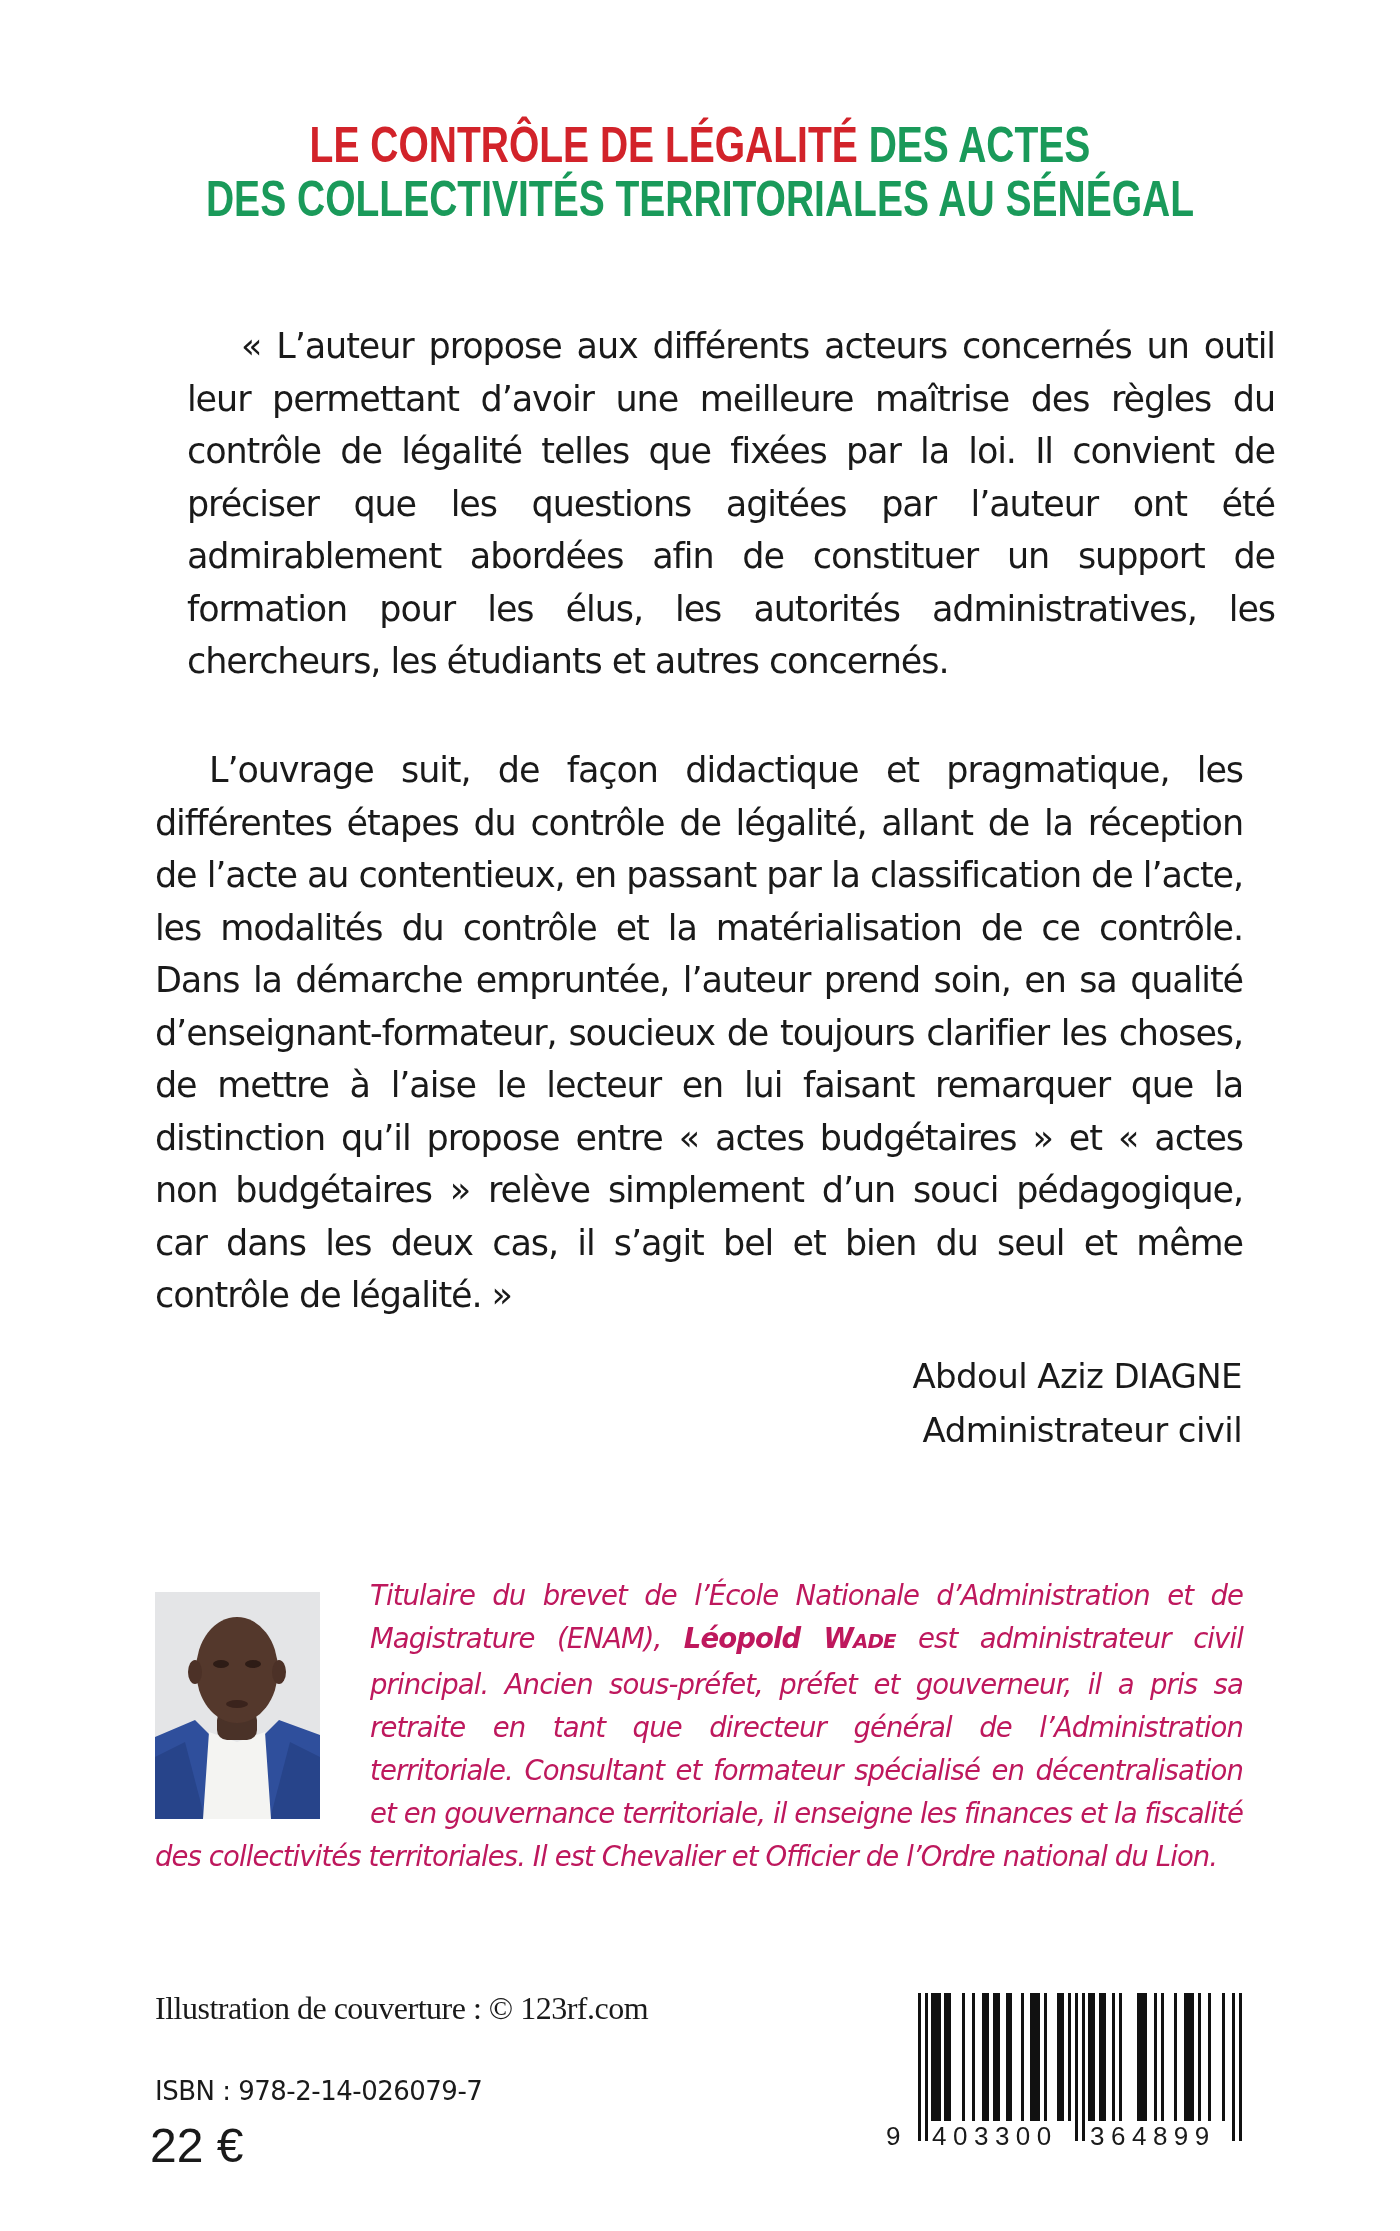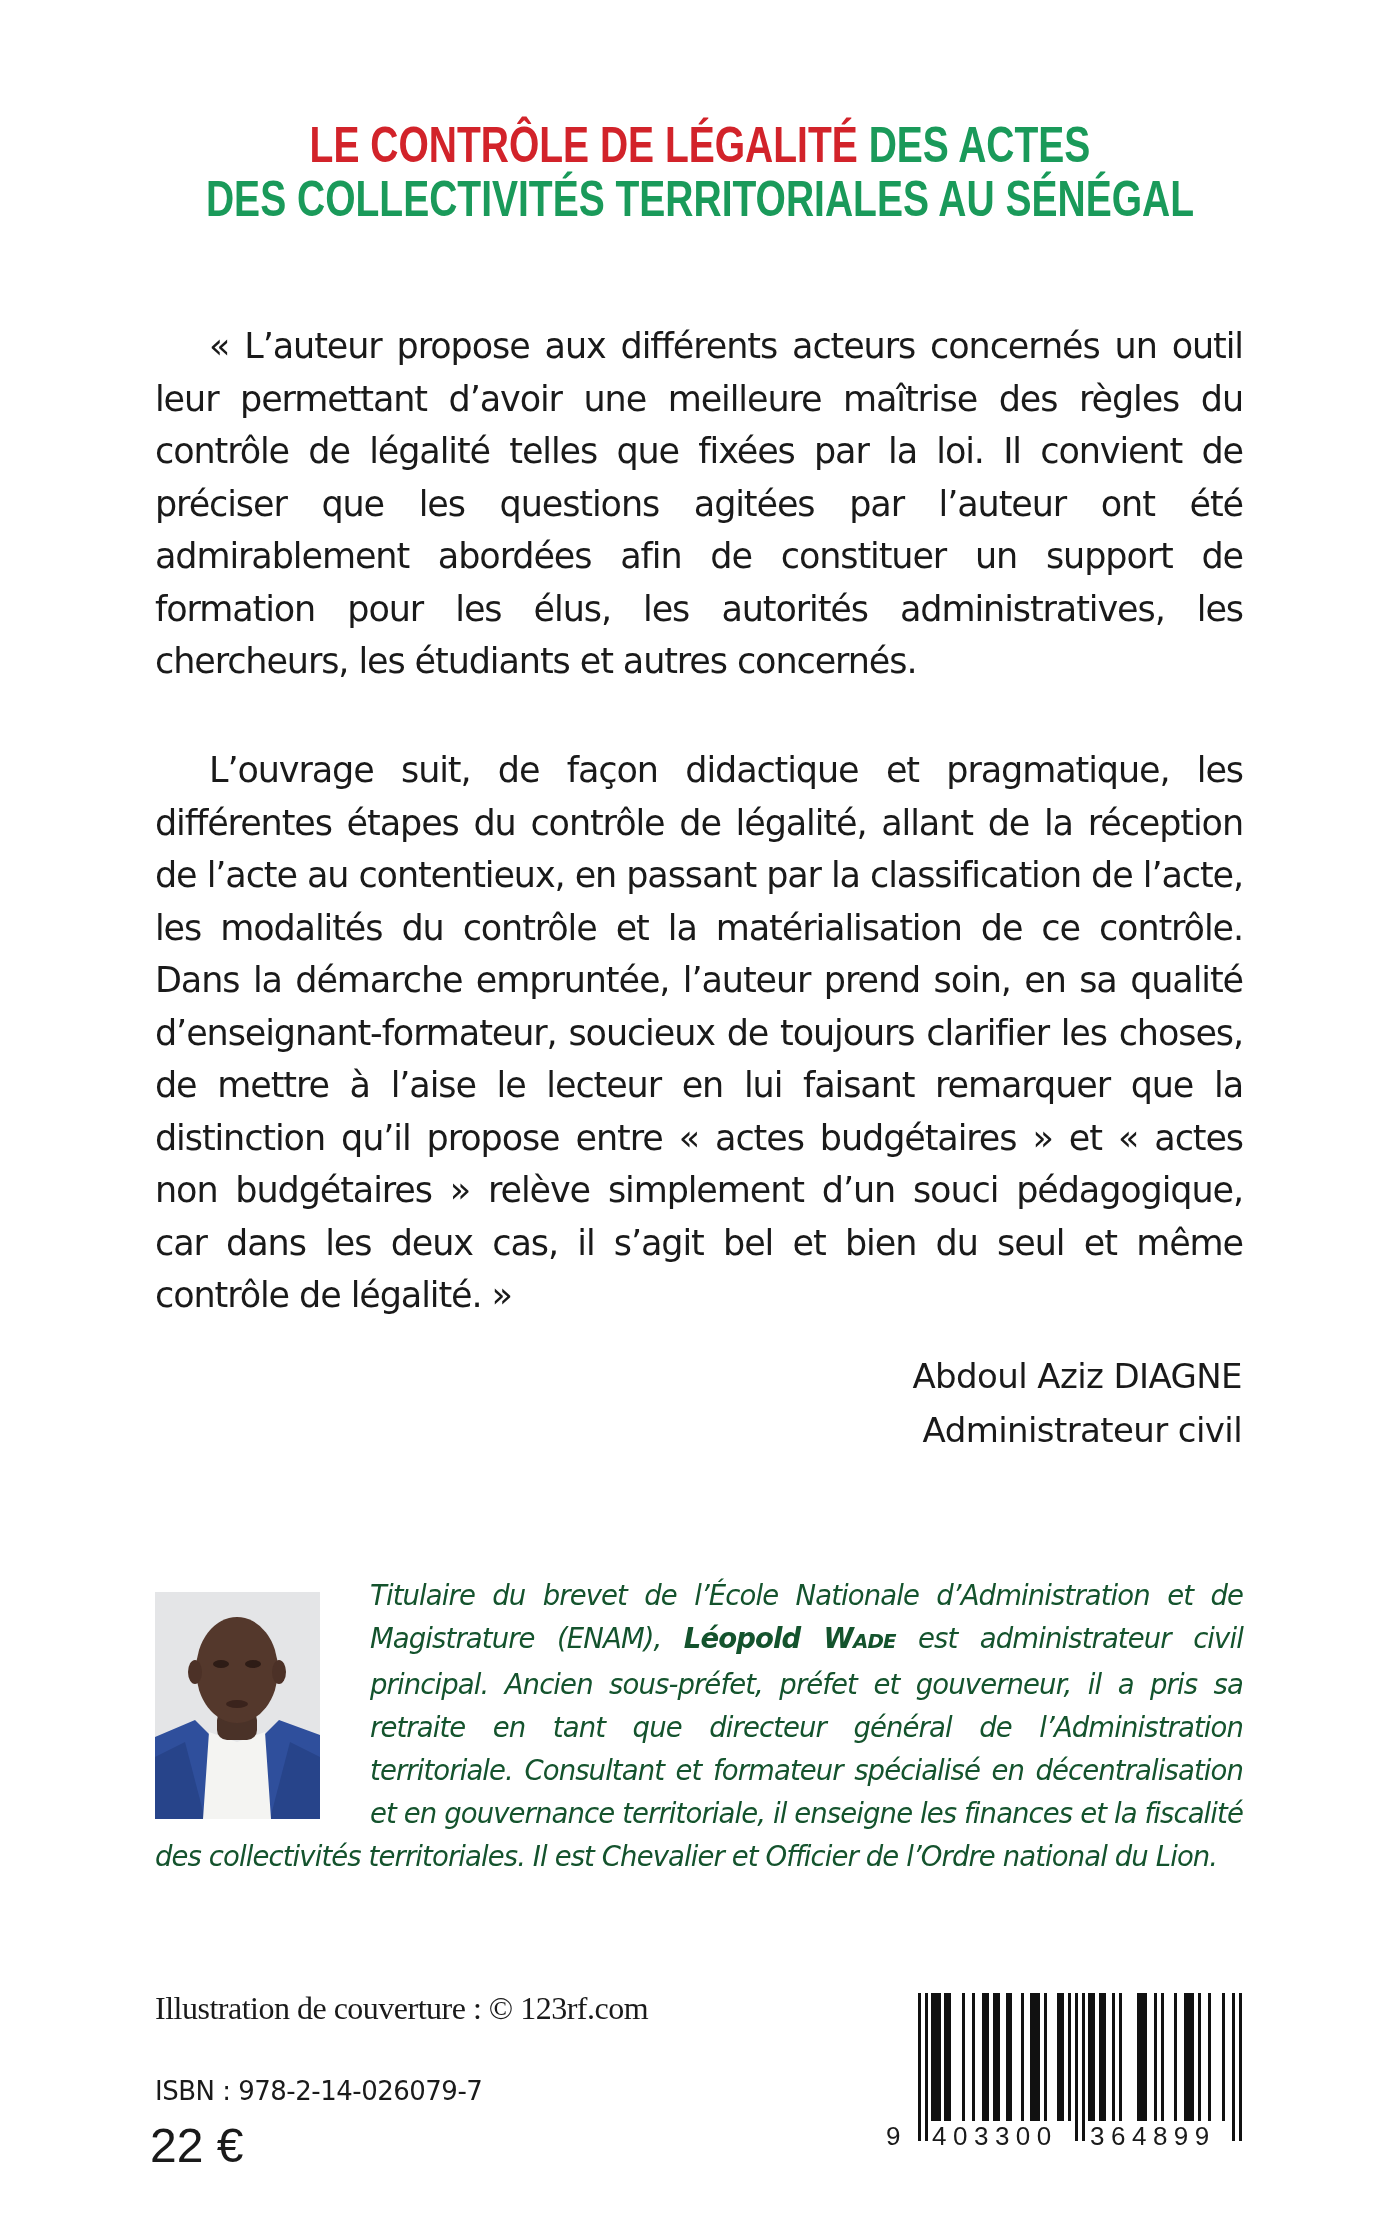--- a/index.html
+++ b/index.html
@@ -12,35 +12,35 @@
            transform: scaleX(0.78); transform-origin: 50% 50%; white-space: nowrap; line-height: 1; }
   .title.l1 { top: 120px; }
   .title.l2 { top: 174px; }
   .red { color: #d2232a; }
   .green { color: #1a9a5a; }
 
   .body-block { position: absolute; left: 155px; width: 1088px;
                 font-size: 35px; line-height: 52.5px; text-align: justify;
                 font-family: "DejaVu Sans", sans-serif; letter-spacing: -1.1px; word-spacing: 0px; }
   .body-block p { margin: 0; text-indent: 54px; }
-  .para1 { top: 320px; }
+  .para1 { top: 320px; margin-left: 32px; }
   .para2 { top: 744px; }
 
   .signature { position: absolute; right: 158px; text-align: left; font-size: 34px;
                line-height: 48px; font-family: "DejaVu Sans", sans-serif; letter-spacing: -0.6px; }
   .signature.name { top: 1352px; }
   .signature.role { top: 1400px; margin-top: 6px; }
 
   .photo { position: absolute; left: 155px; top: 1592px; width: 165px; height: 227px;
            background: #e6e7e9; overflow: hidden; }
   .photo svg { display: block; }
 
   .bio { position: absolute; left: 155px; top: 1574px; width: 1088px;
          font-family: "DejaVu Sans", sans-serif; font-style: italic; font-size: 27.5px;
-         line-height: 43px; text-align: justify; letter-spacing: -0.9px; color: #14532d; }
+         line-height: 43px; text-align: justify; letter-spacing: -0.9px; color: #be185d; }
   .bio .float-spacer { float: left; width: 215px; height: 258px; }
   .bio b { font-weight: bold; }
   .bio .sc { font-size: 0.72em; }
 
   .credit { position: absolute; left: 155px; top: 1990px; font-size: 32px;
             font-family: Liberation Serif, serif; letter-spacing: -0.5px; }
   .isbn { position: absolute; left: 155px: top: 2076px; font-size: 26px;
           font-family: "DejaVu Sans", sans-serif; letter-spacing: -0.5px; }
   .isbn { left: 155px; top: 2076px; }
   .price { position: absolute; left: 150px; top: 2118px; font-size: 48px;

